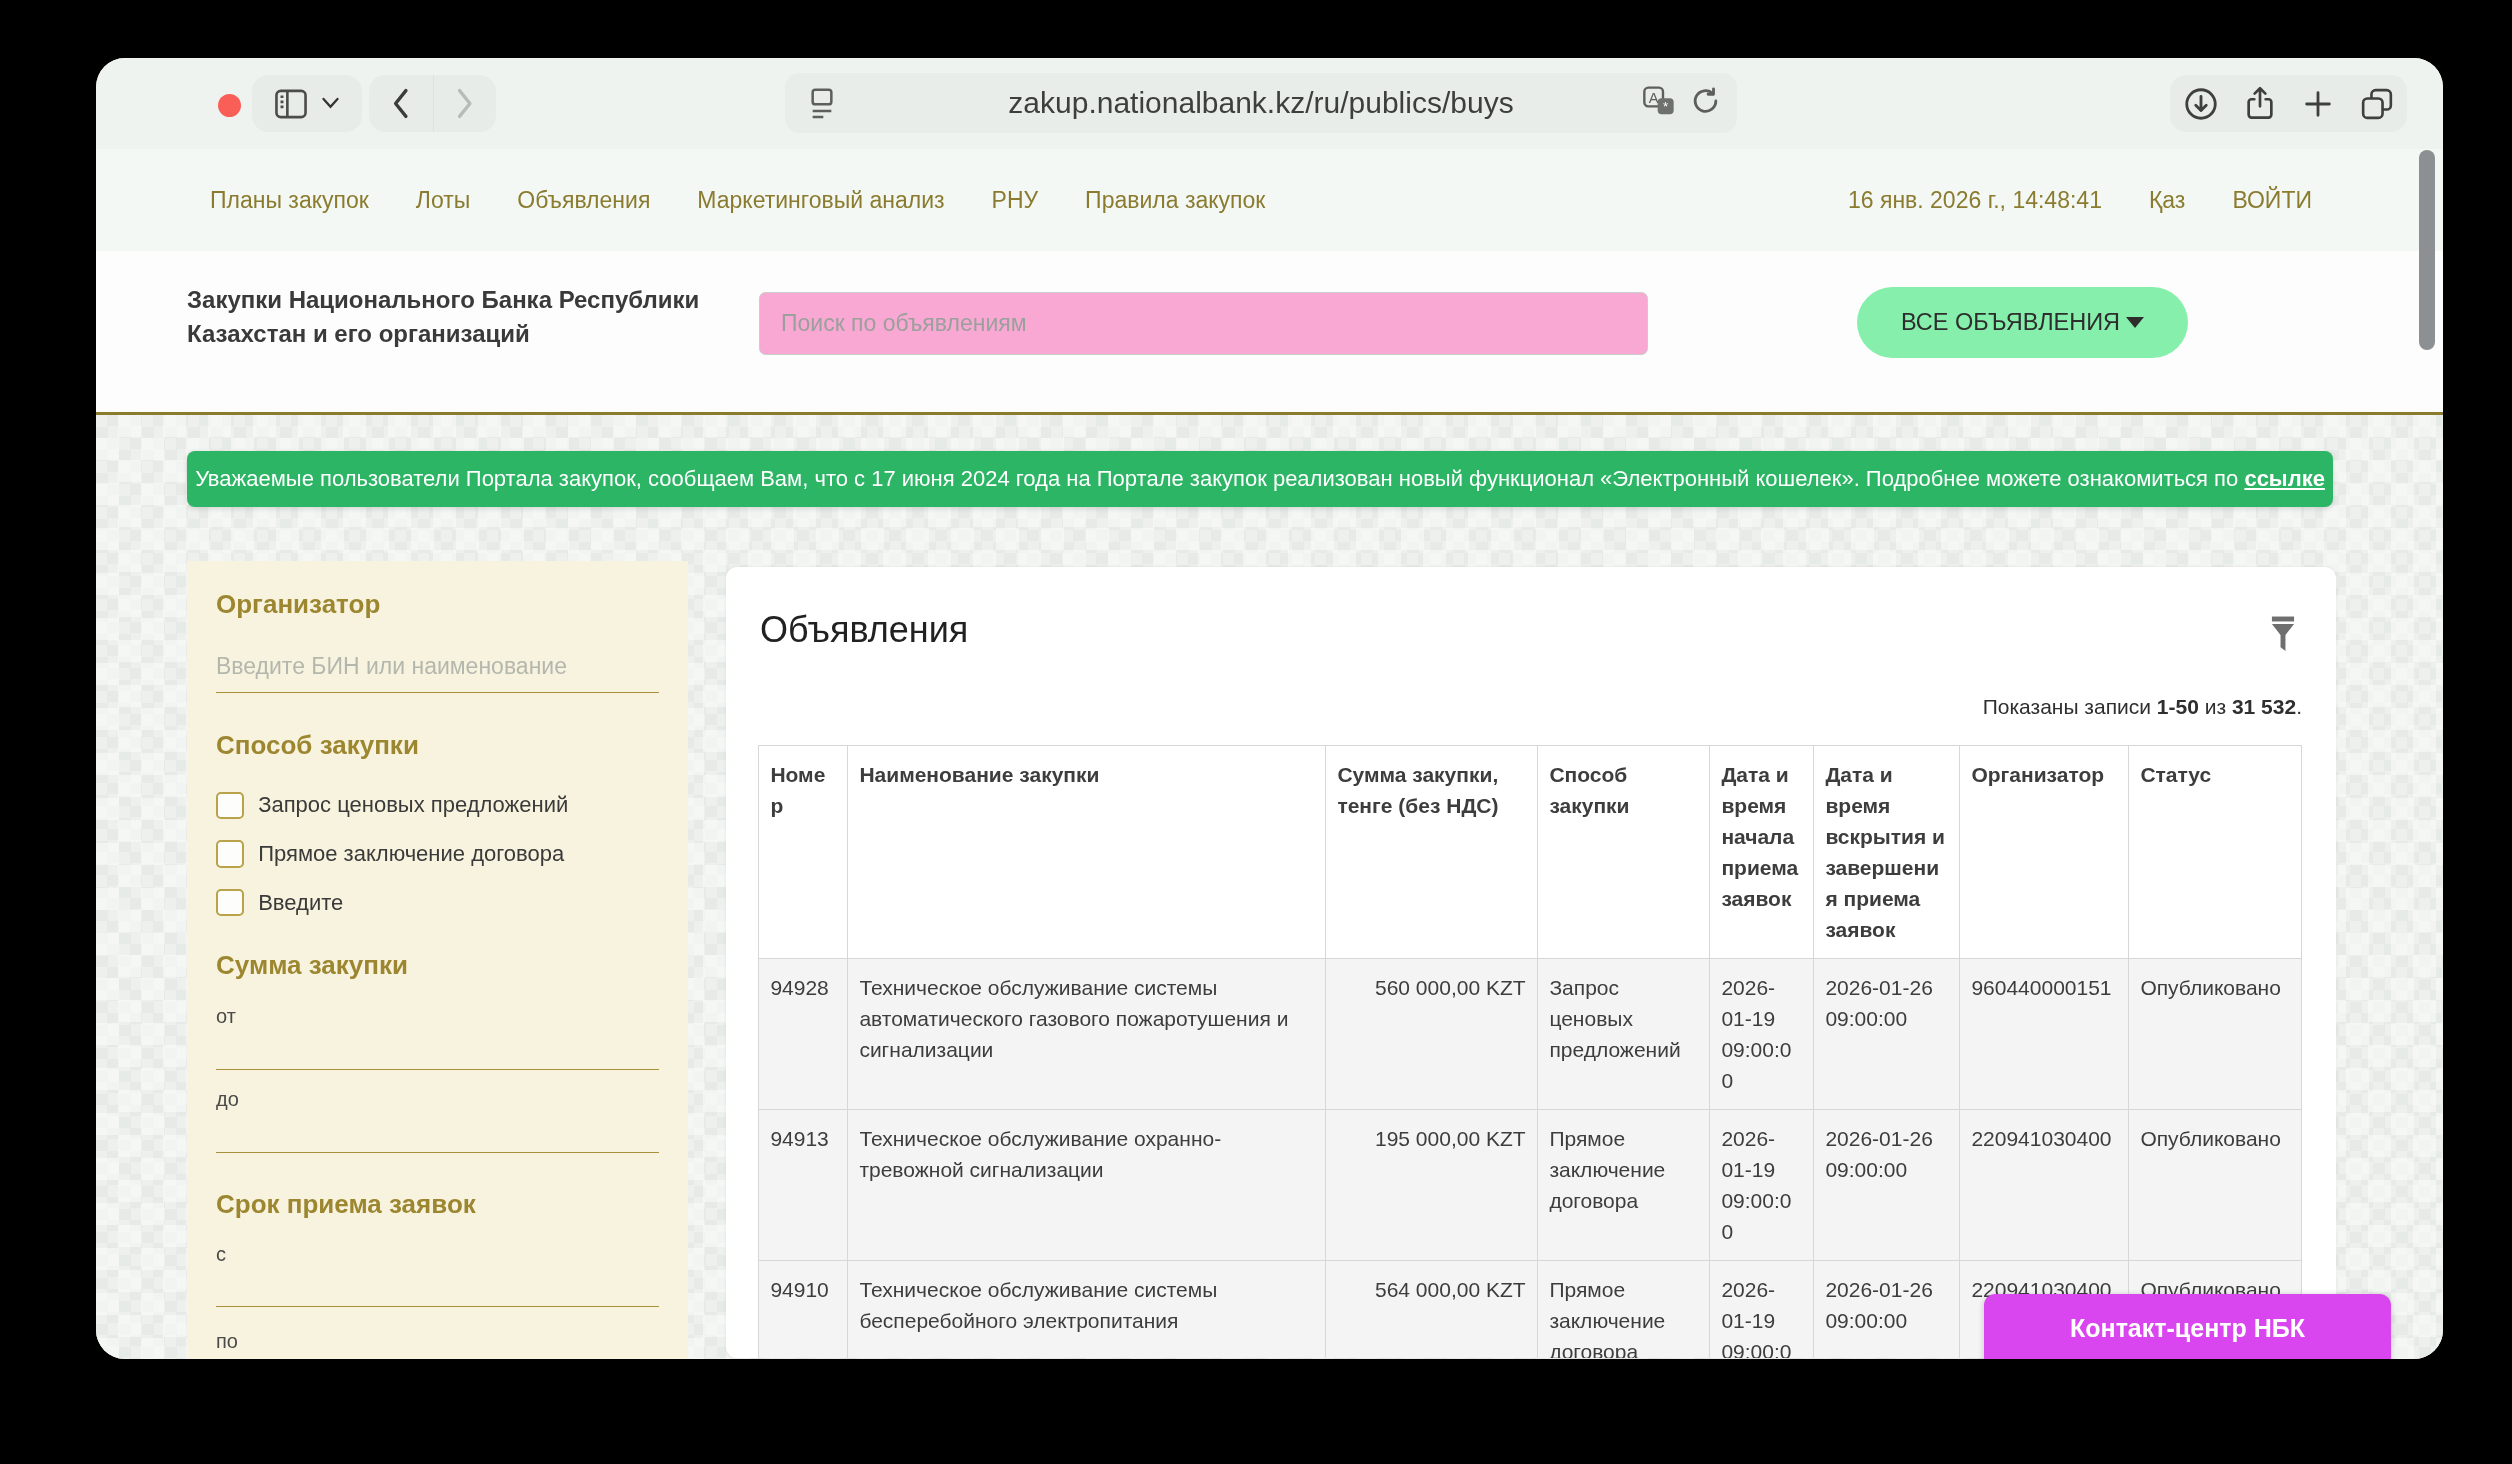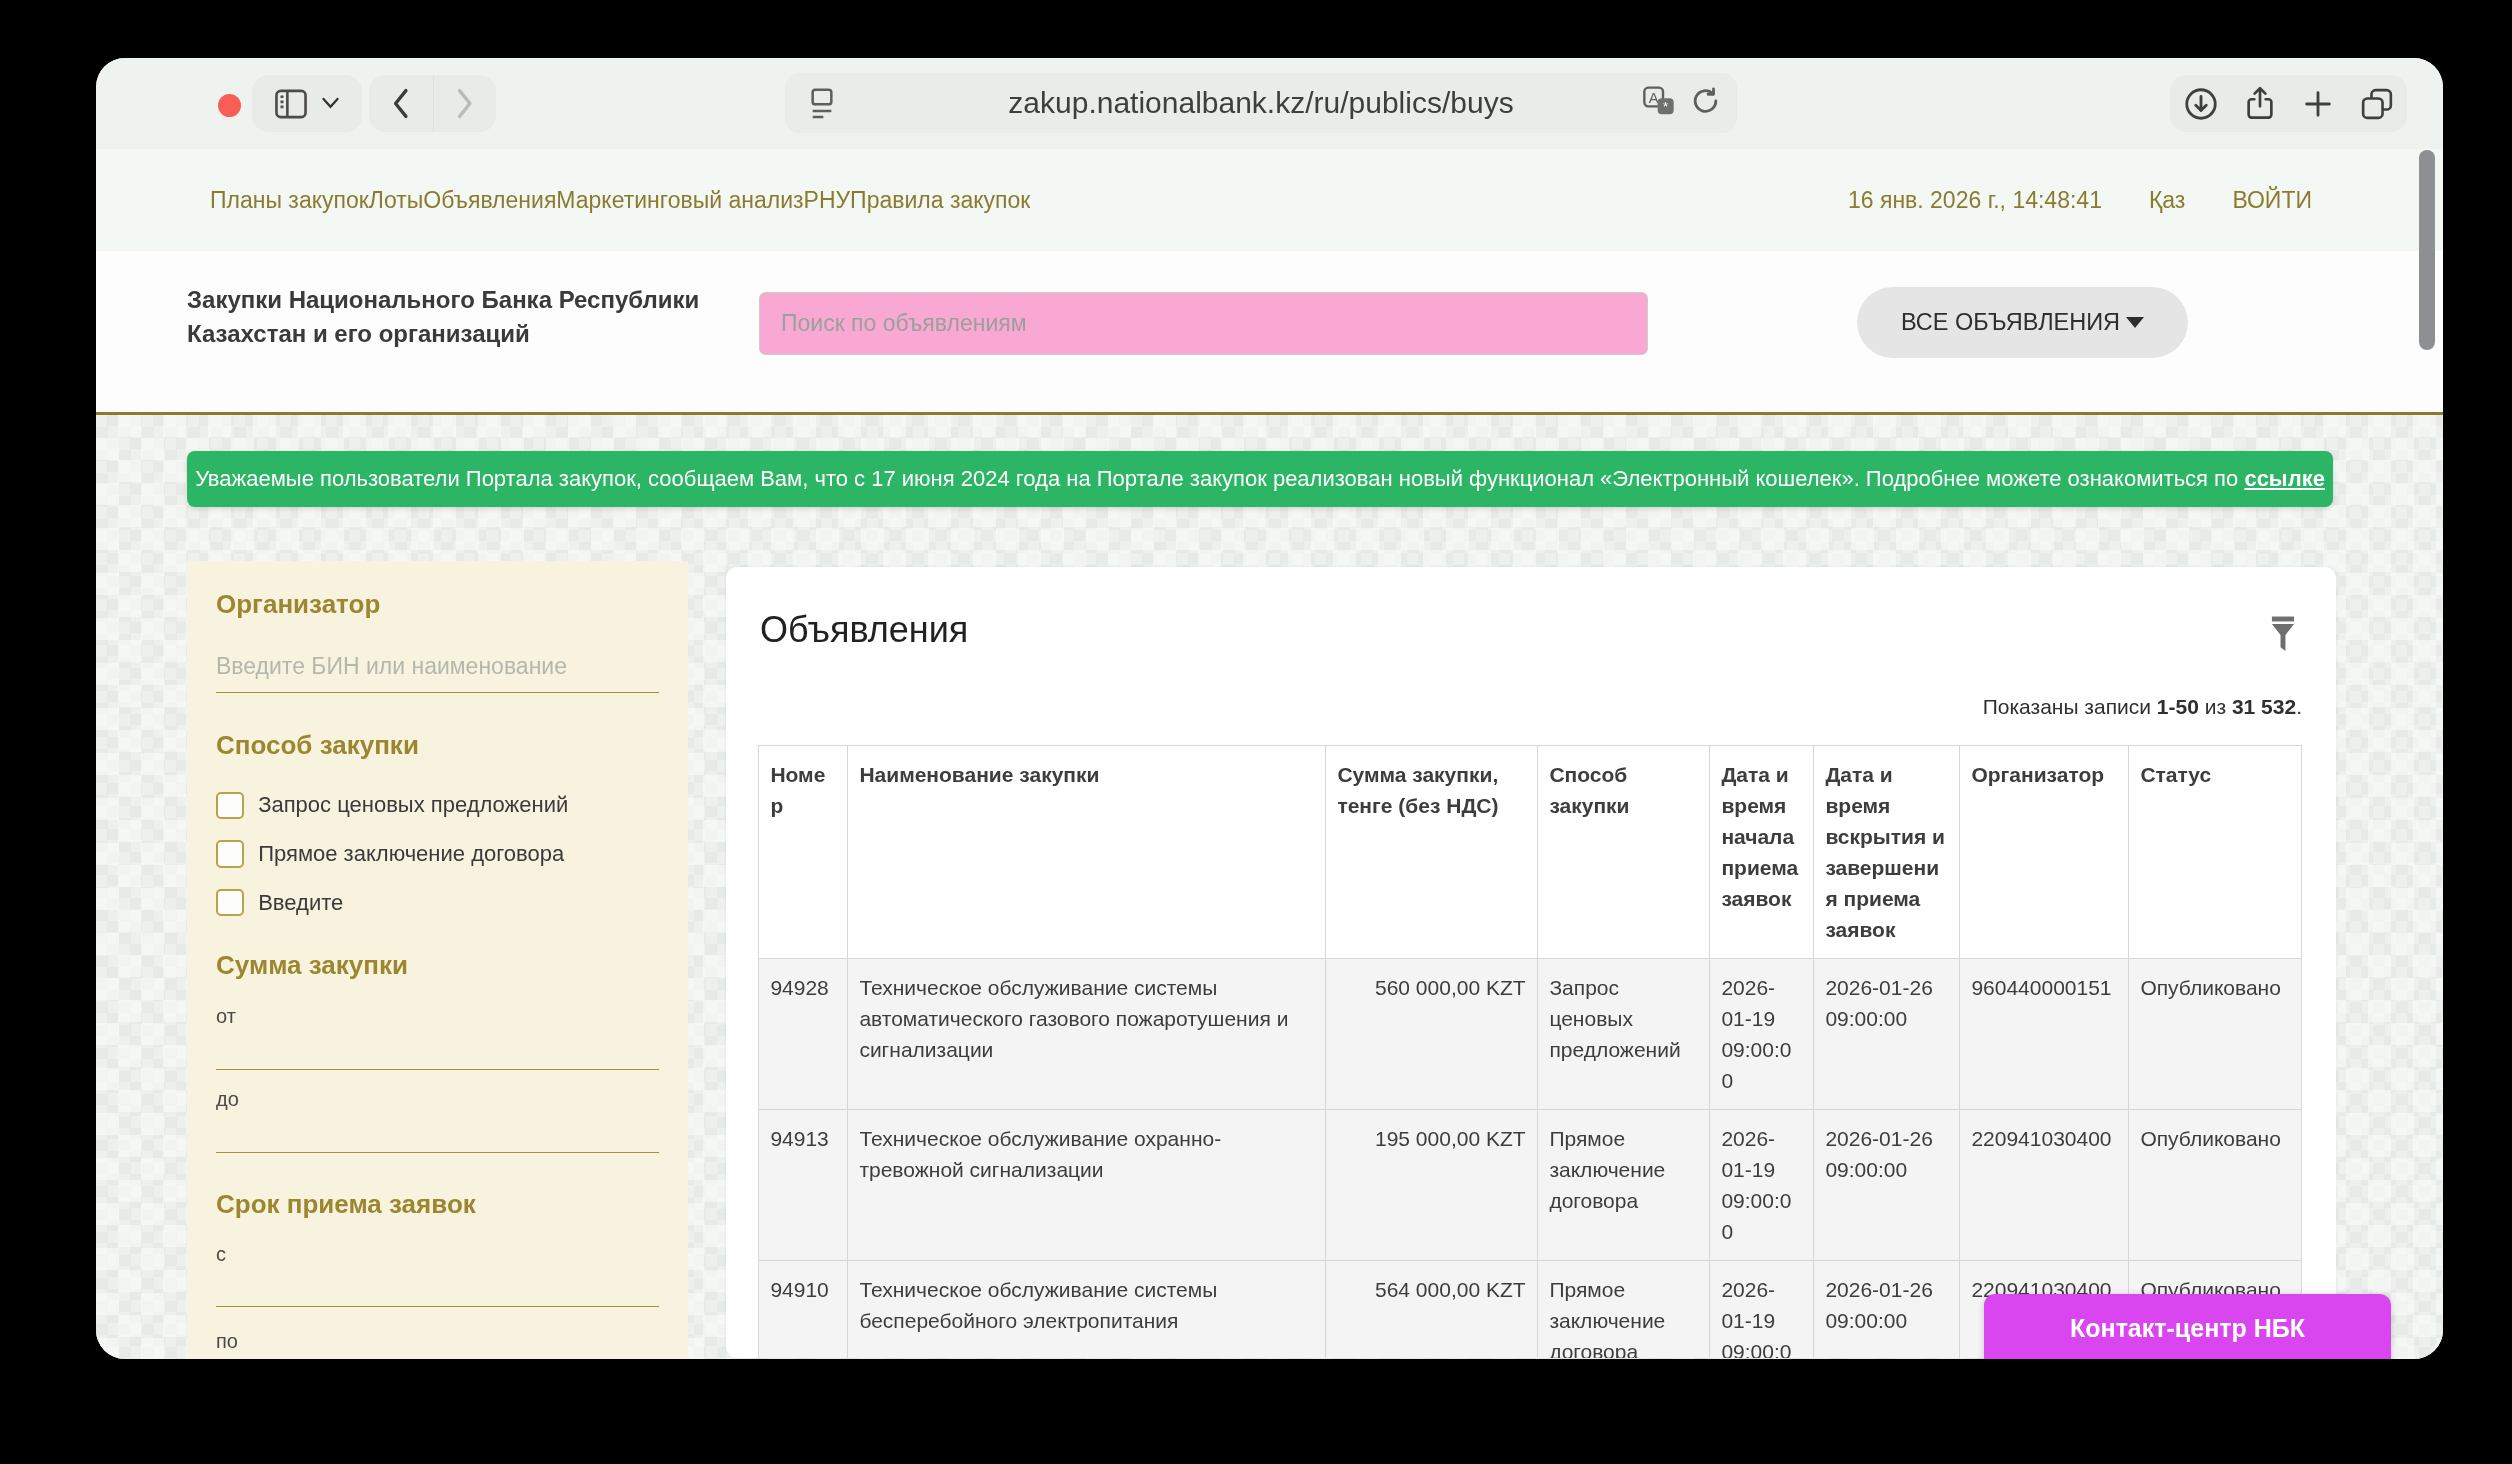--- a/index.html
+++ b/index.html
@@ -24,34 +24,34 @@
             background:#e8edea; display:flex; align-items:center; color:#3d3f3d; }
   .urlbar .url { position:absolute; left:0; right:0; text-align:center; font-size:30px; }
   .url-left { position:absolute; left:21px; top:12px; }
   .url-right { position:absolute; right:16px; top:12px; display:flex; gap:13px; align-items:center; }
   .scrollthumb { position:absolute; right:8px; top:92px; width:16px; height:200px;
                  background:#8d9092; border-radius:8px; z-index:9; }
 
   
   .sitenav { position:absolute; left:0; top:91px; width:100%; height:102px; background:#f3f8f4;
              display:flex; align-items:center; justify-content:space-between; padding:0 131px 0 114px; }
-  .nav-left { display:flex; }
+  .nav-left { display:flex; gap:47px; }
   .nav-right { display:flex; gap:47px; align-items:center; }
   .navlink { color:#8a7b2f; font-size:23px; cursor:pointer; }
 
   
   .siteheader { position:absolute; left:0; top:193px; width:100%; height:161px; background:#fcfdfc; }
   .site-title { position:absolute; left:91px; top:32px; font-size:24px; font-weight:bold;
                 color:#3a3a3a; line-height:34px; }
   .search-input { position:absolute; left:663px; top:41px; width:889px; height:63px;
                   background:#f9a8d4; border:1.6px solid #c9cec9; border-radius:6.5px;
                   font-size:23px; color:#3a3a3a; padding:0 21px; font-family:"Liberation Sans",sans-serif; }
   .search-input::placeholder { color:#9aa09b; }
   .all-btn { position:absolute; left:1761px; top:36px; width:331px; height:71px; border-radius:36px;
-             background:#e5e5e5; border:none; font-size:23.5px; color:#2e2e2e; cursor:pointer;
+             background:#86efac; border:none; font-size:23.5px; color:#2e2e2e; cursor:pointer;
              display:flex; align-items:center; justify-content:center; gap:6px;
              font-family:"Liberation Sans",sans-serif; }
   .caret { width:0; height:0; border-left:9.7px solid transparent; border-right:9.7px solid transparent;
            border-top:11.4px solid #2e2e2e; }
   .gold-divider { position:absolute; left:0; top:354px; width:100%; height:3.2px; background:#8a7b2f; }
 
   
   .content { position:absolute; left:0; top:357px; width:100%; height:944px;
              background-color:#edf0ed;
              background-image:

